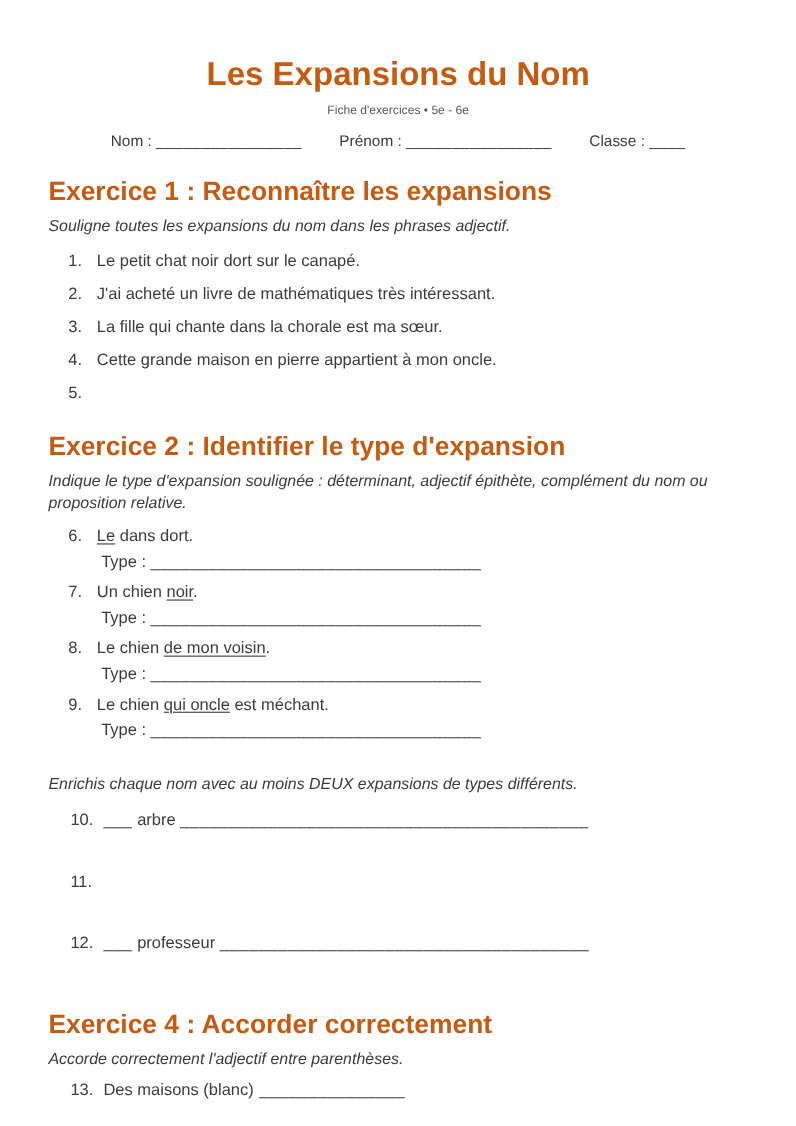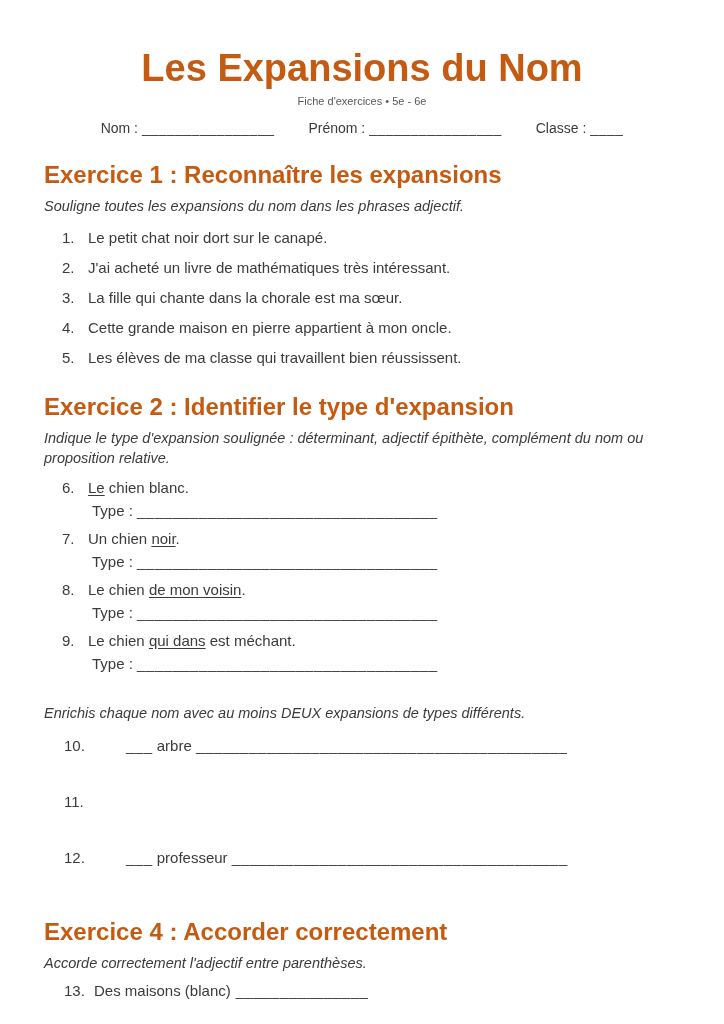--- a/index.html
+++ b/index.html
@@ -14,21 +14,21 @@
     height: 1024px;
     overflow: hidden;
     font-family: "Liberation Sans", sans-serif;
     color: var(--body);
     padding: 50px 44px 0 44px;
   }
   
   .title {
     margin: 0;
     text-align: center;
-    font-size: 38px;
+    font-size: 30px;
     line-height: 36px;
     font-weight: bold;
     color: var(--accent);
   }
   .subtitle {
     margin-top: 9px;
     text-align: center;
     font-size: 11px;
     color: var(--muted);
   }
@@ -70,21 +70,21 @@
   .ex1 { margin-top: 8px; }
   .ex1 .row { padding-left: 18px; margin-top: 14px; line-height: 16px; }
   
   .ex2 { margin-top: 5px; }
   .ex2 li { margin-top: 11px; }
   .ex2 .row { padding-left: 18px; line-height: 17px; }
   .ex2 .type-row { padding-left: 48px; margin-top: 6px; line-height: 17px; }
   .u { text-decoration: underline; text-underline-offset: 2px; }
   
   .ex3 { margin-top: 5px; }
-  .ex3 li { margin-top: 14px; gap: 32px; }
+  .ex3 li { margin-top: 14px; }
   .ex3 li + li { margin-top: 39px; }
   .ex3 .row { padding-left: 20px; line-height: 17px; }
   .ex3 .num { width: 26px; }
   
   .ex4 { margin-top: 5px; }
   .ex4 li { margin-top: 9px; }
   .ex4 .row { padding-left: 20px; line-height: 17px; }
   .ex4 .num { width: 26px; }
   .gap-l { margin-left: 5px; }
 </style>
@@ -116,54 +116,53 @@
     <li class="row">
         <span class="num">3.</span>
         <span class="txt">La fille qui chante dans la chorale est ma sœur.</span>
       </li>
     <li class="row">
         <span class="num">4.</span>
         <span class="txt">Cette grande maison en pierre appartient à mon oncle.</span>
       </li>
     <li class="row">
         <span class="num">5.</span>
-        <span class="txt">Les élèves de ma classe qui travaillent bien réussissent.</span>
       </li>
   </ul>
 </section>
 
 <section class="sec2">
   <h2 class="sec-heading">Exercice 2 : Identifier le type d'expansion</h2>
   <p class="instruction">Indique le type d'expansion soulignée : déterminant, adjectif épithète, complément du nom ou proposition relative.</p>
   <ul class="list ex2">
     <li>
       <div class="row">
           <span class="num">6.</span>
-          <span class="txt"><span></span><span class="u">Le</span><span> chien blanc.</span></span>
+          <span class="txt"><span></span><span class="u">Le</span><span> dans dort.</span></span>
         </div>
       <div class="type-row"><span>Type :</span> <span class="blank">__________________________________</span></div>
     </li>
     <li>
       <div class="row">
           <span class="num">7.</span>
           <span class="txt"><span>Un chien </span><span class="u">noir</span><span>.</span></span>
         </div>
       <div class="type-row"><span>Type :</span> <span class="blank">__________________________________</span></div>
     </li>
     <li>
       <div class="row">
           <span class="num">8.</span>
           <span class="txt"><span>Le chien </span><span class="u">de mon voisin</span><span>.</span></span>
         </div>
       <div class="type-row"><span>Type :</span> <span class="blank">__________________________________</span></div>
     </li>
     <li>
       <div class="row">
           <span class="num">9.</span>
-          <span class="txt"><span>Le chien </span><span class="u">qui dans</span><span> est méchant.</span></span>
+          <span class="txt"><span>Le chien </span><span class="u">qui oncle</span><span> est méchant.</span></span>
         </div>
       <div class="type-row"><span>Type :</span> <span class="blank">__________________________________</span></div>
     </li>
   </ul>
 </section>
 
 <section class="sec3">
   <p class="instruction">Enrichis chaque nom avec au moins DEUX expansions de types différents.</p>
   <ul class="list ex3">
     <li class="row">

